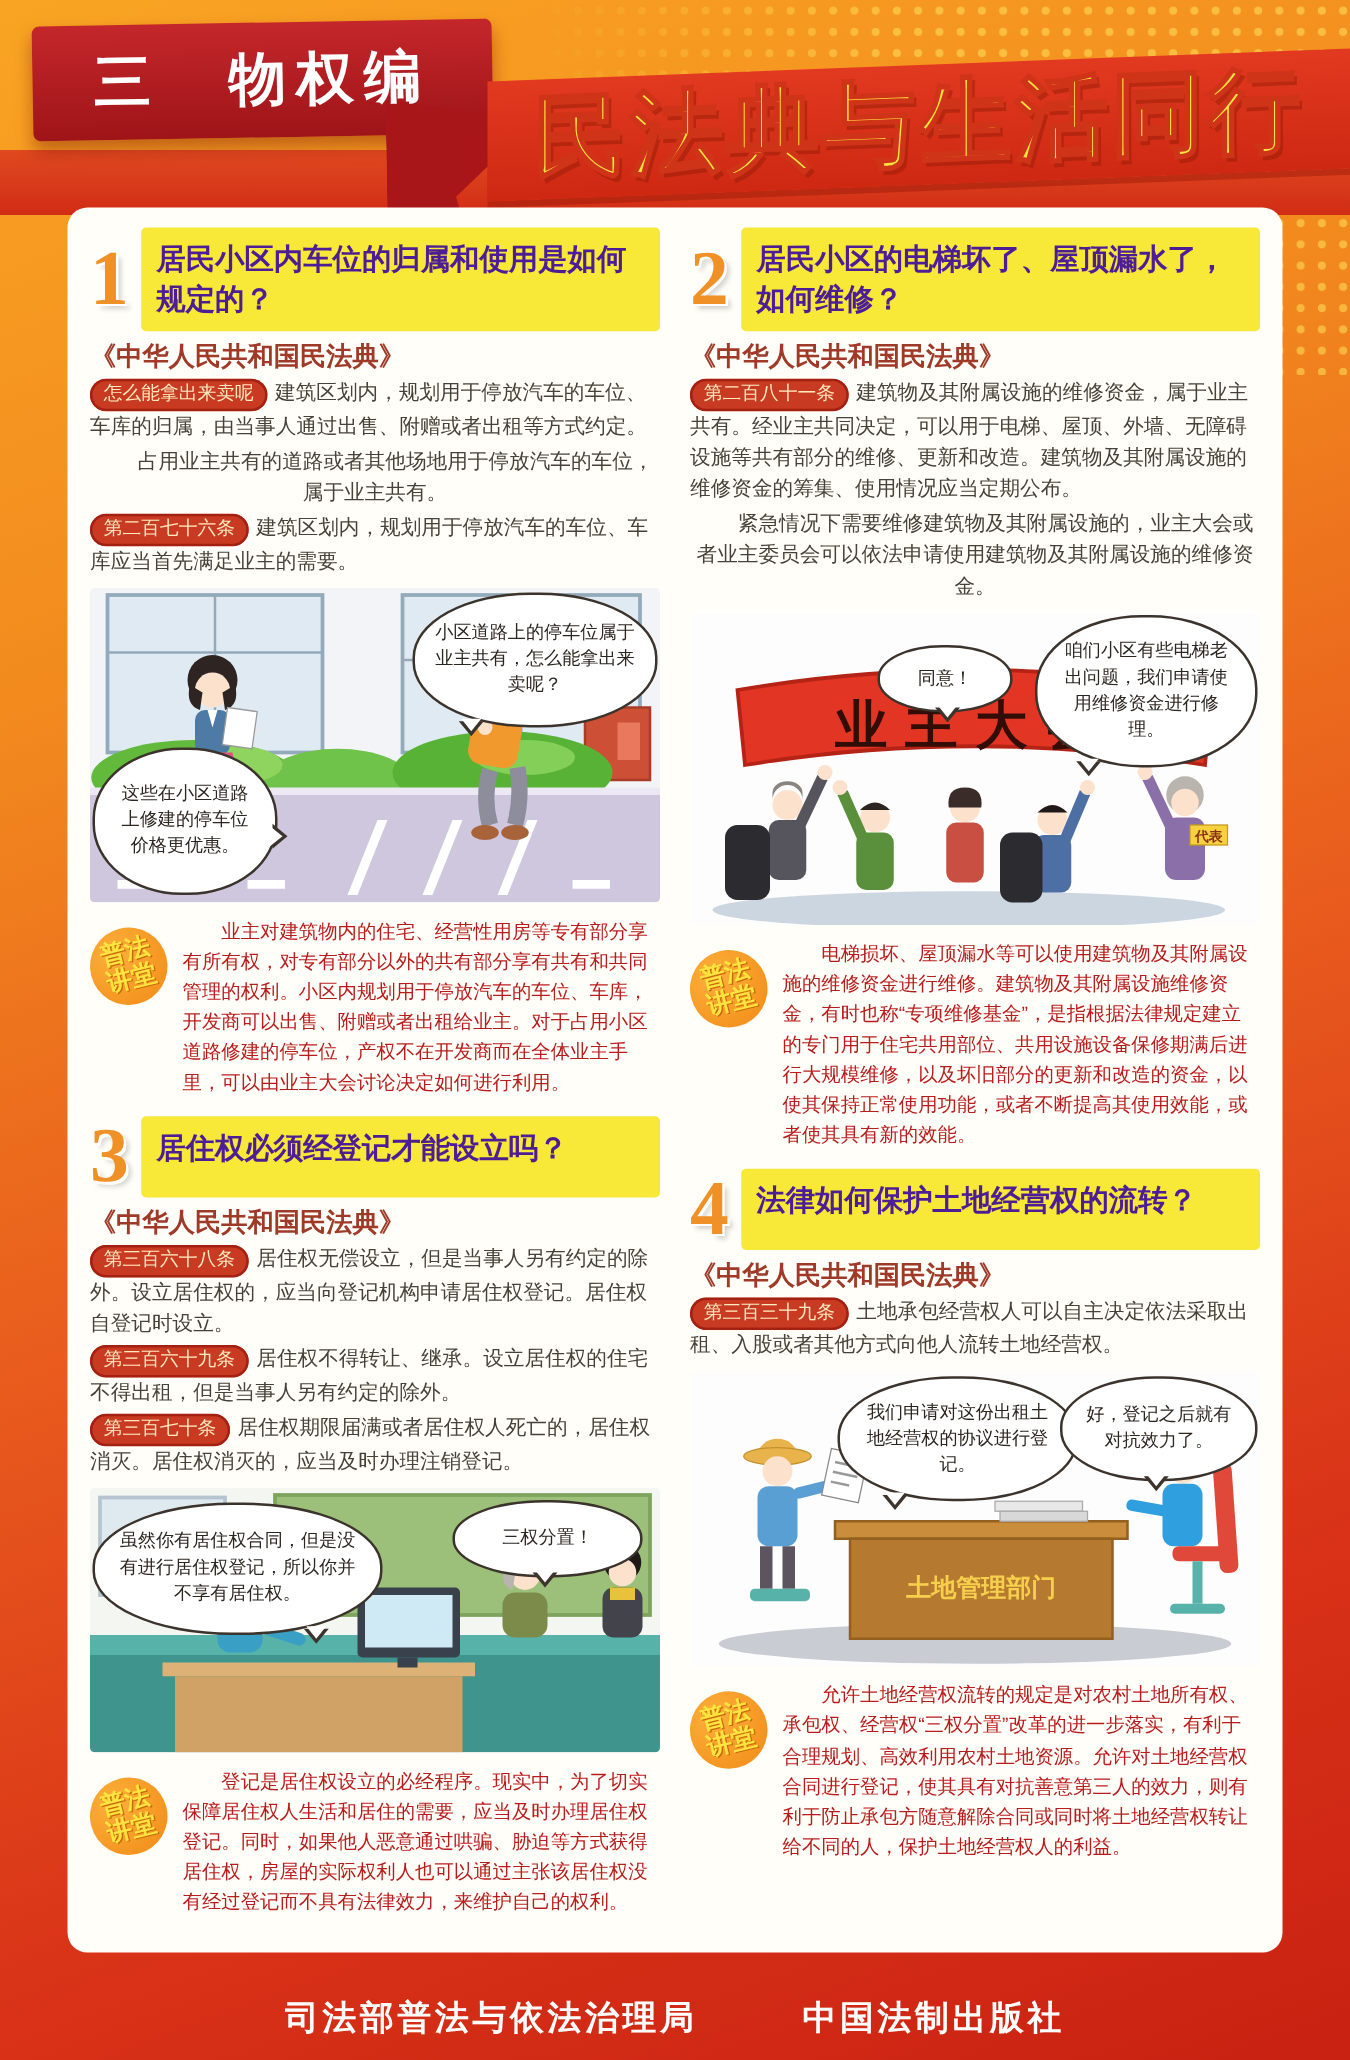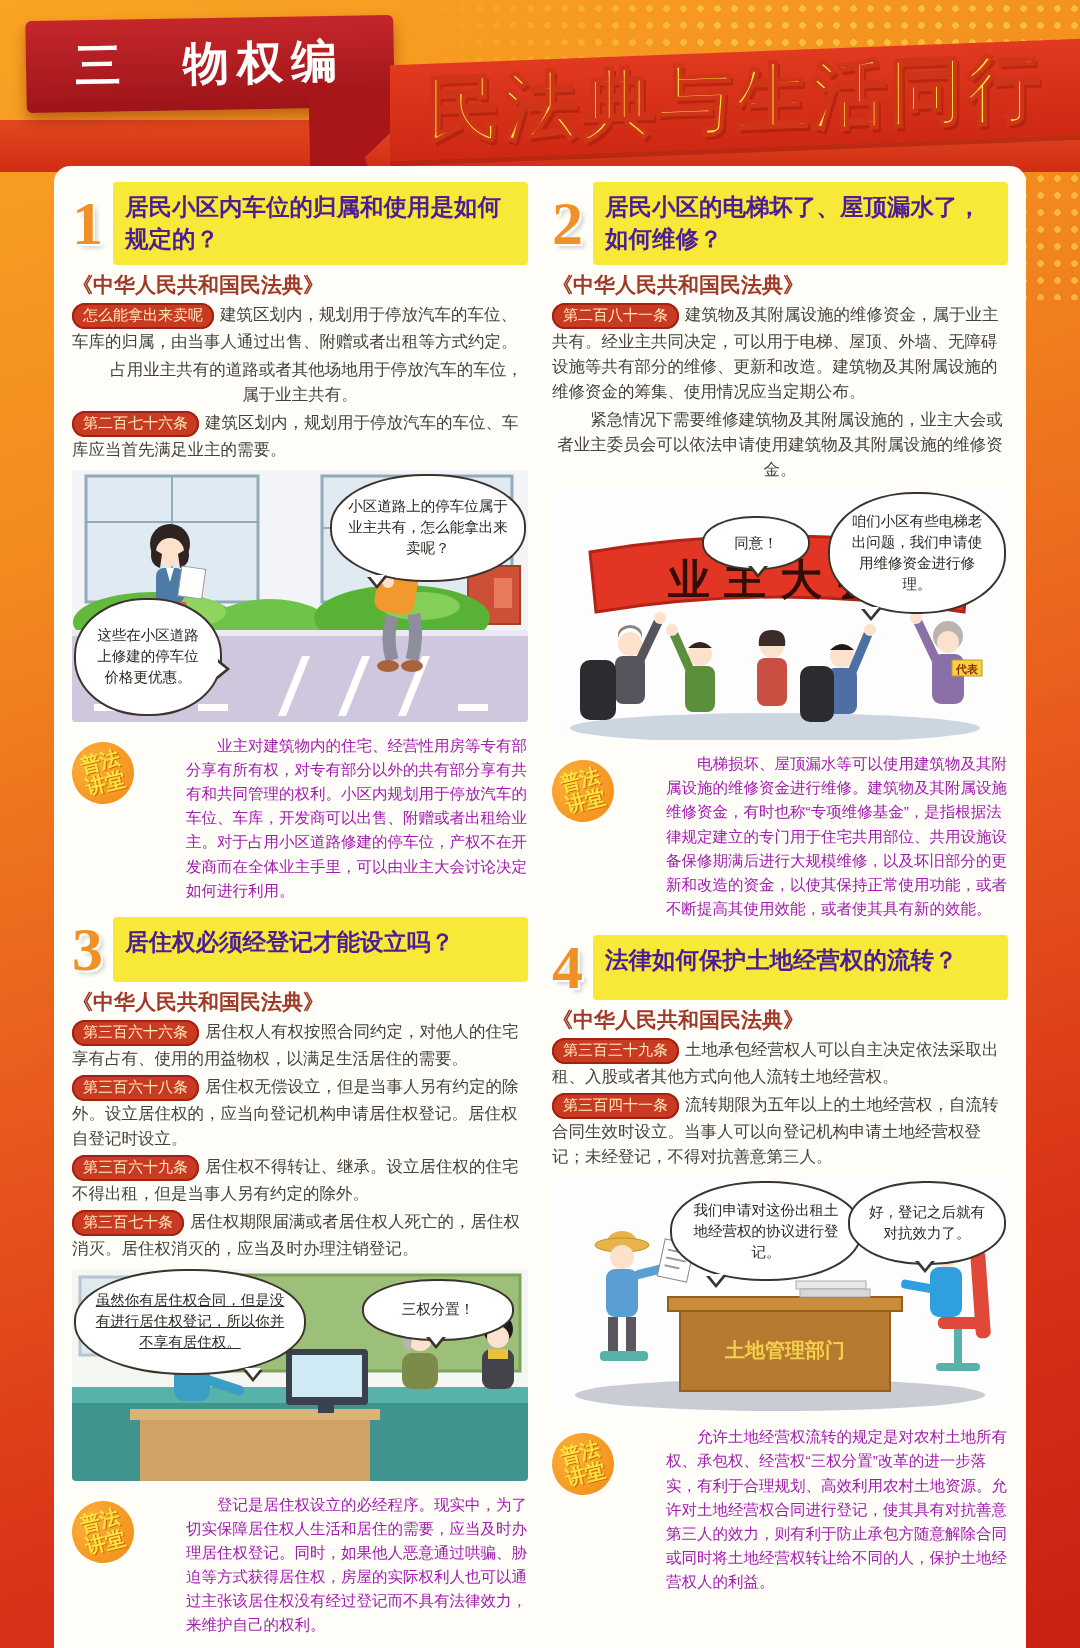--- a/index.html
+++ b/index.html
@@ -64,21 +64,21 @@
   .tail-br::after{bottom:-13px;right:calc(18% + 2px);border-top:10px solid #fff;}
   .tail-r::before{right:-20px;top:52%;border-left:12px solid #3b332c;}
   .tail-r::after{right:-14px;top:calc(52% + 2px);border-left:10px solid #fff;}
   
   .lecture{display:flex;gap:12px;margin-top:6px;align-items:flex-start;}
   .lecture-badge{flex:0 0 auto;width:62px;height:62px;border-radius:50%;
     background:radial-gradient(circle at 35% 30%,#fbb03b,#f28a16);
     color:#ffe43f;font-weight:bold;font-size:20px;line-height:1.08;
     display:flex;flex-direction:column;align-items:center;justify-content:center;
     transform:rotate(-14deg);text-shadow:1px 1px 0 #c96a0a;margin-top:14px;}
-  .lecture-text{font-size:15.5px;color:#a21caf;line-height:1.56;text-indent:2em;margin-top:6px;margin-left:40px;}
+  .lecture-text{font-size:15.5px;color:#b91c1c;line-height:1.56;text-indent:2em;margin-top:6px;}
   
   .footer{position:absolute;left:0;right:0;bottom:16px;display:flex;justify-content:center;
     gap:84px;color:#fff;font-size:27px;font-weight:bold;letter-spacing:3px;z-index:2;}
 </style>
 </head>
 <body>
 
 <div class="poster">
   <div class="dots"></div>
 
@@ -187,23 +187,20 @@
         </div>
       </div>
 
       <div class="section">
         <div class="sec-head">
           <div class="sec-num">3</div>
           <div class="sec-title">居住权必须经登记才能设立吗？</div>
         </div>
         <div class="law-title">《中华人民共和国民法典》</div>
         <p class="article">
-          <span class="badge">第三百六十六条</span><span>居住权人有权按照合同约定，对他人的住宅享有占有、使用的用益物权，以满足生活居住的需要。</span>
-        </p>
-        <p class="article">
           <span class="badge">第三百六十八条</span><span>居住权无偿设立，但是当事人另有约定的除外。设立居住权的，应当向登记机构申请居住权登记。居住权自登记时设立。</span>
         </p>
         <p class="article">
           <span class="badge">第三百六十九条</span><span>居住权不得转让、继承。设立居住权的住宅不得出租，但是当事人另有约定的除外。</span>
         </p>
         <p class="article">
           <span class="badge">第三百七十条</span><span>居住权期限届满或者居住权人死亡的，居住权消灭。居住权消灭的，应当及时办理注销登记。</span>
         </p>
 
         <div class="cartoon" style="height:212px">
@@ -237,21 +234,21 @@
               <rect x="332" y="84" width="36" height="36" rx="10" fill="#7c8a4a"></rect>
             </g>
 
             <g>
               <circle cx="428" cy="60" r="15" fill="#1f1a18"></circle>
               <circle cx="428" cy="68" r="11" fill="#fce2cc"></circle>
               <rect x="412" y="80" width="32" height="40" rx="9" fill="#43434c"></rect>
               <rect x="418" y="80" width="20" height="10" fill="#e8c23a"></rect>
             </g>
           </svg>
-          <div class="bubble tail-br" style="top:0;left:2px;width:232px;height:106px;text-decoration:underline;">虽然你有居住权合同，但是没有进行居住权登记，所以你并不享有居住权。</div>
+          <div class="bubble tail-br" style="top:12px;left:2px;width:232px;height:106px;">虽然你有居住权合同，但是没有进行居住权登记，所以你并不享有居住权。</div>
           <div class="bubble tail-b" style="top:10px;right:14px;width:152px;height:62px;">三权分置！</div>
         </div>
 
         <div class="lecture">
           <div class="lecture-badge">
             <span>普法</span>
             <span>讲堂</span>
           </div>
           <div class="lecture-text">登记是居住权设立的必经程序。现实中，为了切实保障居住权人生活和居住的需要，应当及时办理居住权登记。同时，如果他人恶意通过哄骗、胁迫等方式获得居住权，房屋的实际权利人也可以通过主张该居住权没有经过登记而不具有法律效力，来维护自己的权利。</div>
         </div>
@@ -336,23 +333,20 @@
 
       <div class="section">
         <div class="sec-head">
           <div class="sec-num">4</div>
           <div class="sec-title">法律如何保护土地经营权的流转？</div>
         </div>
         <div class="law-title">《中华人民共和国民法典》</div>
         <p class="article">
           <span class="badge">第三百三十九条</span><span>土地承包经营权人可以自主决定依法采取出租、入股或者其他方式向他人流转土地经营权。</span>
         </p>
-        <p class="article">
-          <span class="badge">第三百四十一条</span><span>流转期限为五年以上的土地经营权，自流转合同生效时设立。当事人可以向登记机构申请土地经营权登记；未经登记，不得对抗善意第三人。</span>
-        </p>
 
         <div class="cartoon" style="height:236px">
           <svg viewBox="0 0 460 236" preserveAspectRatio="xMidYMid slice">
             <rect width="460" height="236" fill="#fdfdfd"></rect>
             <ellipse cx="230" cy="218" rx="205" ry="16" fill="#c9ccd2"></ellipse>
 
             <g>
               <rect x="118" y="120" width="234" height="14" fill="#ca8d3c" stroke="#93601f" stroke-width="2"></rect>
               <rect x="130" y="134" width="210" height="80" fill="#b5792f" stroke="#93601f" stroke-width="2"></rect>
               <rect x="246" y="104" width="70" height="8" fill="#e8e8e8" stroke="#aaa"></rect>

